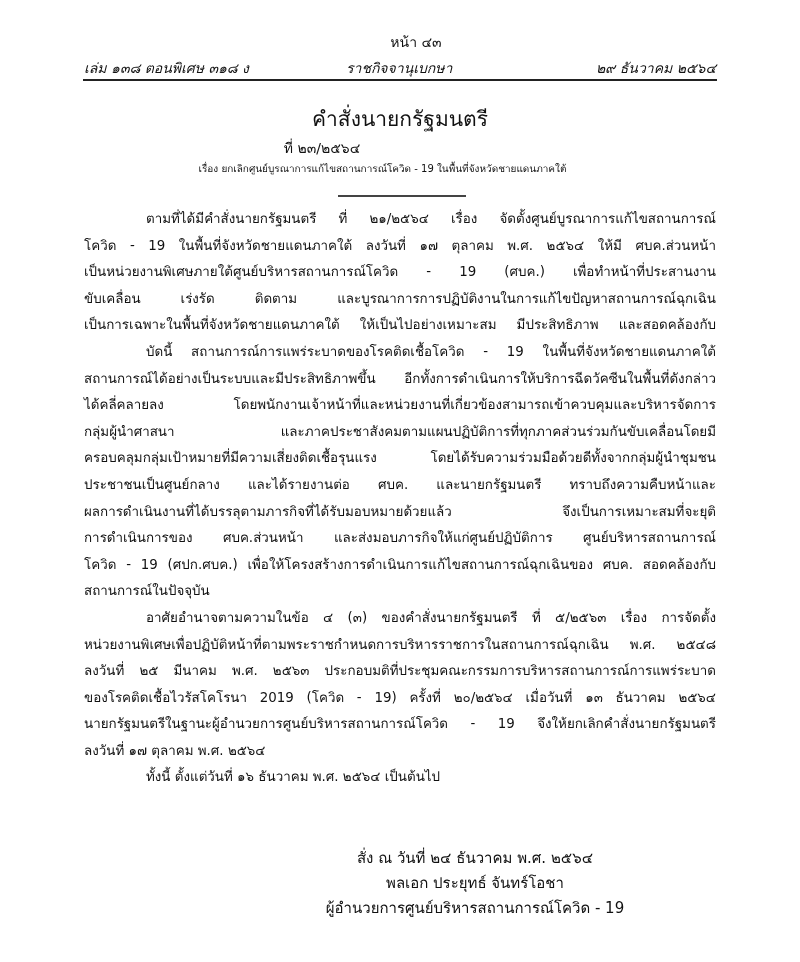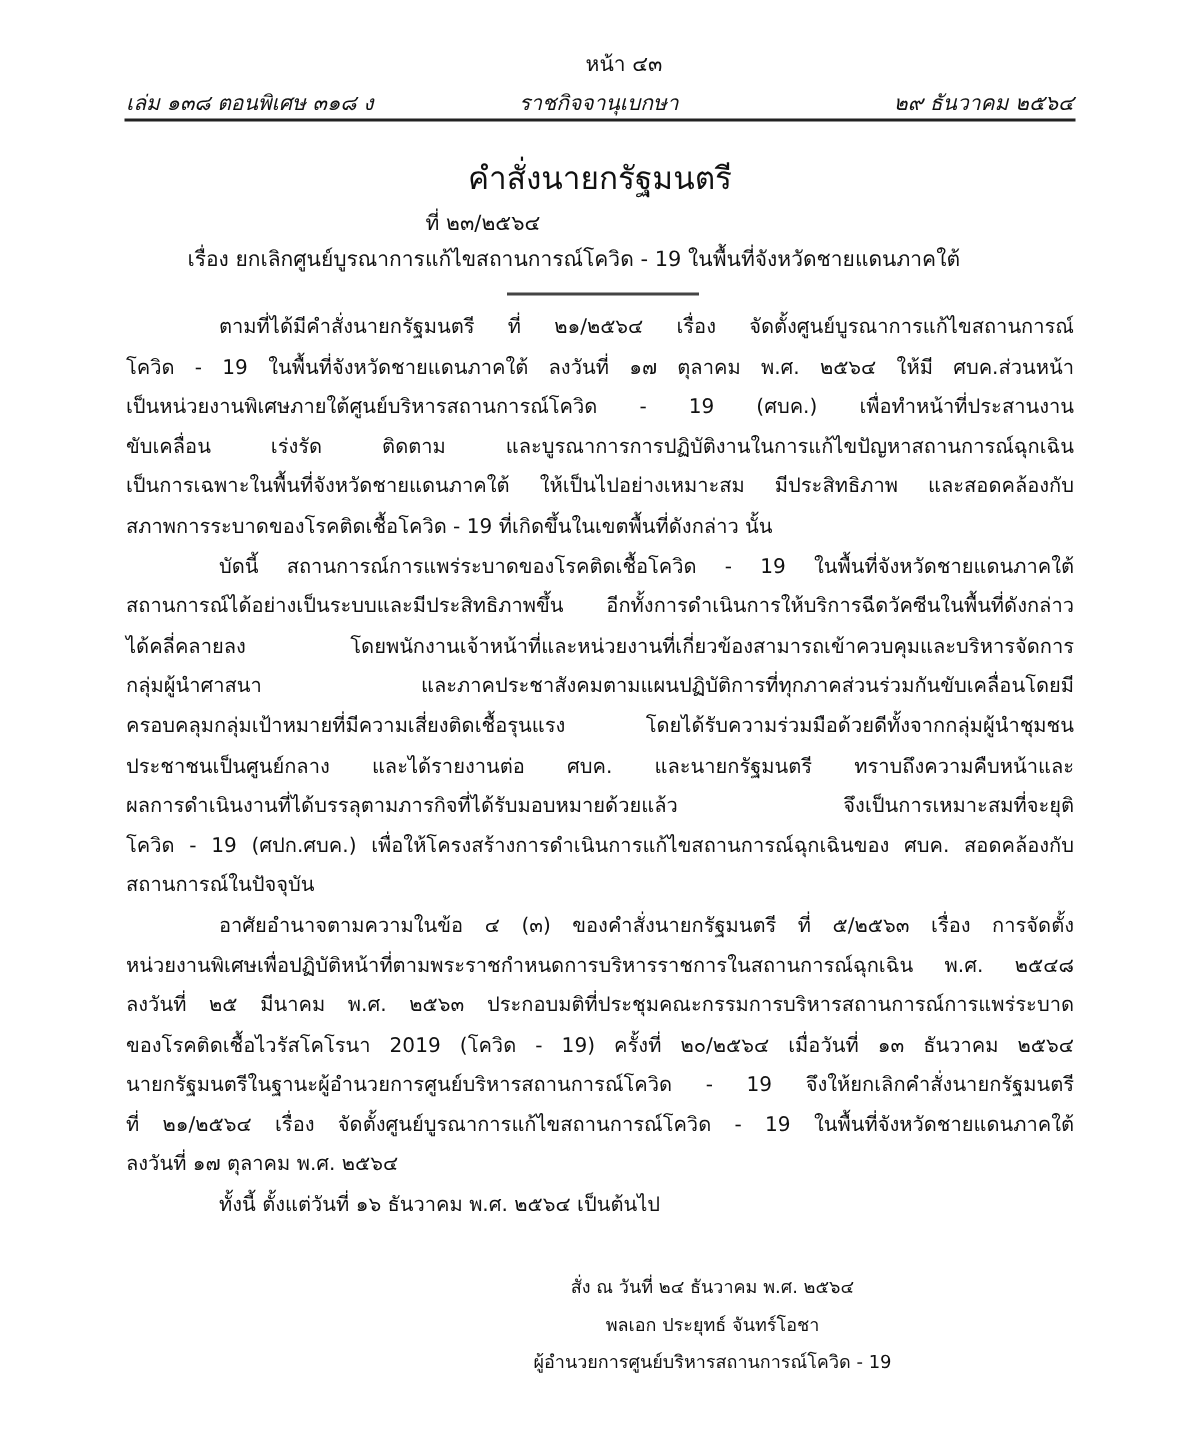--- a/index.html
+++ b/index.html
@@ -9,27 +9,27 @@
     color: #111111;
   }
   .page { position: absolute; left: 0; top: 0; width: 800px; height: 962px; }
   .abs { position: absolute; white-space: nowrap; }
   .center { text-align: center; }
   .hdr { font-size: 14px; top: 57px; font-style: italic; }
   .page-no { left: 16px; width: 800px; top: 31px; font-size: 14px; }
   .rule { position: absolute; left: 83px; width: 634px; top: 79px; height: 2px; background: #222; }
   .title { left: 0; width: 800px; top: 102px; font-size: 21px; }
   .order-no { left: 0; width: 644px; top: 137px; font-size: 14px; }
-  .subject { left: 0; width: 765px; top: 161px; font-size: 14px; }
+  .subject { left: 0; width: 765px; top: 161px; font-size: 10px; }
   .short-rule { position: absolute; left: 338px; width: 128px; top: 195px; height: 2px; background: #444; }
   .body-text { position: absolute; left: 84px; width: 632px; top: 206px; font-size: 13.4px; line-height: 26.6px; }
   .line { display: block; white-space: nowrap; height: 26.6px; text-align: justify; text-align-last: justify; }
   .line.last { text-align-last: left; }
   .line.indent { padding-left: 62px; box-sizing: border-box; }
-  .sig { position: absolute; left: 250px; width: 450px; top: 846px; font-size: 12px; line-height: 25px; text-align: center; }
+  .sig { position: absolute; left: 250px; width: 450px; top: 846px; font-size: 15px; line-height: 25px; text-align: center; }
   .sig div { white-space: nowrap; }
 </style>
 </head>
 <body>
 
 <div class="page">
 
   <div class="abs center page-no">หน้า ๔๓</div>
 
   <div class="abs hdr" style="left:84px;">เล่ม ๑๓๘ ตอนพิเศษ ๓๑๘ ง</div>
@@ -43,36 +43,35 @@
   <div class="abs center subject">เรื่อง ยกเลิกศูนย์บูรณาการแก้ไขสถานการณ์โควิด - 19 ในพื้นที่จังหวัดชายแดนภาคใต้</div>
 
   <div class="short-rule"></div>
 
   <div class="body-text">
     <span class="line indent">ตามที่ได้มีคำสั่งนายกรัฐมนตรี ที่ ๒๑/๒๕๖๔ เรื่อง จัดตั้งศูนย์บูรณาการแก้ไขสถานการณ์</span>
     <span class="line">โควิด - 19 ในพื้นที่จังหวัดชายแดนภาคใต้ ลงวันที่ ๑๗ ตุลาคม พ.ศ. ๒๕๖๔ ให้มี ศบค.ส่วนหน้า</span>
     <span class="line">เป็นหน่วยงานพิเศษภายใต้ศูนย์บริหารสถานการณ์โควิด - 19 (ศบค.) เพื่อทำหน้าที่ประสานงาน</span>
     <span class="line">ขับเคลื่อน เร่งรัด ติดตาม และบูรณาการการปฏิบัติงานในการแก้ไขปัญหาสถานการณ์ฉุกเฉิน</span>
     <span class="line">เป็นการเฉพาะในพื้นที่จังหวัดชายแดนภาคใต้ ให้เป็นไปอย่างเหมาะสม มีประสิทธิภาพ และสอดคล้องกับ</span>
-    <span class="line last">สภาพการระบาดของโรคติดเชื้อโควิด - 19 ที่เกิดขึ้นในเขตพื้นที่ดังกล่าว นั้น</span>
     <span class="line indent">บัดนี้ สถานการณ์การแพร่ระบาดของโรคติดเชื้อโควิด - 19 ในพื้นที่จังหวัดชายแดนภาคใต้</span>
     <span class="line">สถานการณ์ได้อย่างเป็นระบบและมีประสิทธิภาพขึ้น อีกทั้งการดำเนินการให้บริการฉีดวัคซีนในพื้นที่ดังกล่าว</span>
     <span class="line">ได้คลี่คลายลง โดยพนักงานเจ้าหน้าที่และหน่วยงานที่เกี่ยวข้องสามารถเข้าควบคุมและบริหารจัดการ</span>
     <span class="line">กลุ่มผู้นำศาสนา และภาคประชาสังคมตามแผนปฏิบัติการที่ทุกภาคส่วนร่วมกันขับเคลื่อนโดยมี</span>
     <span class="line">ครอบคลุมกลุ่มเป้าหมายที่มีความเสี่ยงติดเชื้อรุนแรง โดยได้รับความร่วมมือด้วยดีทั้งจากกลุ่มผู้นำชุมชน</span>
     <span class="line">ประชาชนเป็นศูนย์กลาง และได้รายงานต่อ ศบค. และนายกรัฐมนตรี ทราบถึงความคืบหน้าและ</span>
     <span class="line">ผลการดำเนินงานที่ได้บรรลุตามภารกิจที่ได้รับมอบหมายด้วยแล้ว จึงเป็นการเหมาะสมที่จะยุติ</span>
+    <span class="line">การดำเนินการของ ศบค.ส่วนหน้า และส่งมอบภารกิจให้แก่ศูนย์ปฏิบัติการ ศูนย์บริหารสถานการณ์</span>
     <span class="line">โควิด - 19 (ศปก.ศบค.) เพื่อให้โครงสร้างการดำเนินการแก้ไขสถานการณ์ฉุกเฉินของ ศบค. สอดคล้องกับ</span>
     <span class="line last">สถานการณ์ในปัจจุบัน</span>
     <span class="line indent">อาศัยอำนาจตามความในข้อ ๔ (๓) ของคำสั่งนายกรัฐมนตรี ที่ ๕/๒๕๖๓ เรื่อง การจัดตั้ง</span>
     <span class="line">หน่วยงานพิเศษเพื่อปฏิบัติหน้าที่ตามพระราชกำหนดการบริหารราชการในสถานการณ์ฉุกเฉิน พ.ศ. ๒๕๔๘</span>
     <span class="line">ลงวันที่ ๒๕ มีนาคม พ.ศ. ๒๕๖๓ ประกอบมติที่ประชุมคณะกรรมการบริหารสถานการณ์การแพร่ระบาด</span>
     <span class="line">ของโรคติดเชื้อไวรัสโคโรนา 2019 (โควิด - 19) ครั้งที่ ๒๐/๒๕๖๔ เมื่อวันที่ ๑๓ ธันวาคม ๒๕๖๔</span>
     <span class="line">นายกรัฐมนตรีในฐานะผู้อำนวยการศูนย์บริหารสถานการณ์โควิด - 19 จึงให้ยกเลิกคำสั่งนายกรัฐมนตรี</span>
-    <span class="line">ที่ ๒๑/๒๕๖๔ เรื่อง จัดตั้งศูนย์บูรณาการแก้ไขสถานการณ์โควิด - 19 ในพื้นที่จังหวัดชายแดนภาคใต้</span>
     <span class="line last">ลงวันที่ ๑๗ ตุลาคม พ.ศ. ๒๕๖๔</span>
     <span class="line indent last">ทั้งนี้ ตั้งแต่วันที่ ๑๖ ธันวาคม พ.ศ. ๒๕๖๔ เป็นต้นไป</span>
   </div>
 
   <div class="sig">
     <div>สั่ง ณ วันที่ ๒๔ ธันวาคม พ.ศ. ๒๕๖๔</div>
     <div>พลเอก ประยุทธ์ จันทร์โอชา</div>
     <div>ผู้อำนวยการศูนย์บริหารสถานการณ์โควิด - 19</div>
   </div>
 

